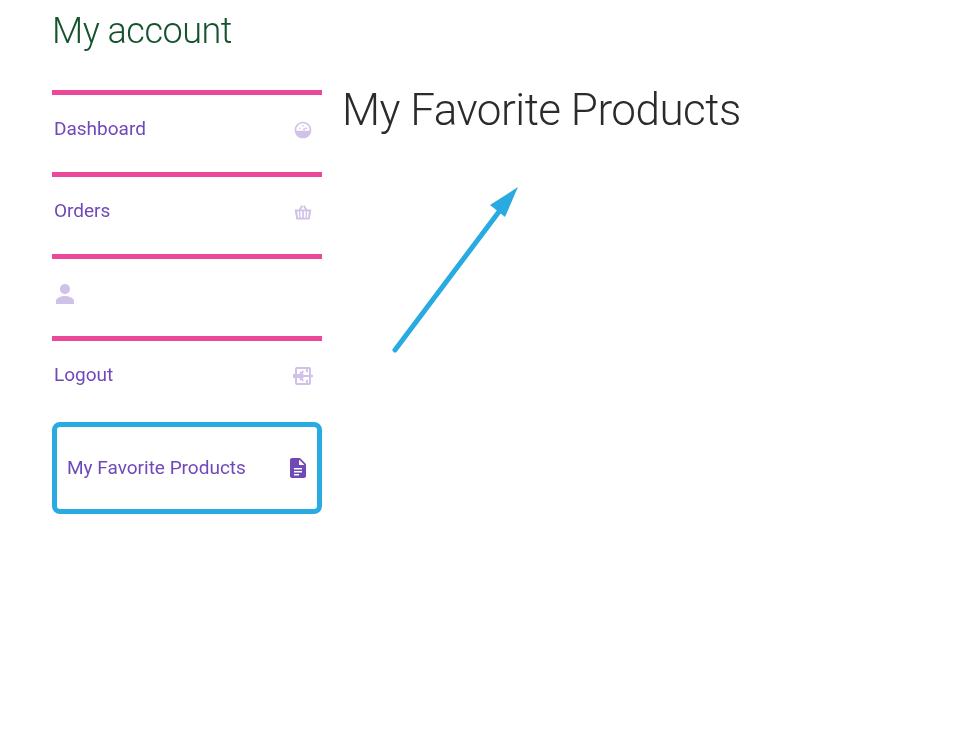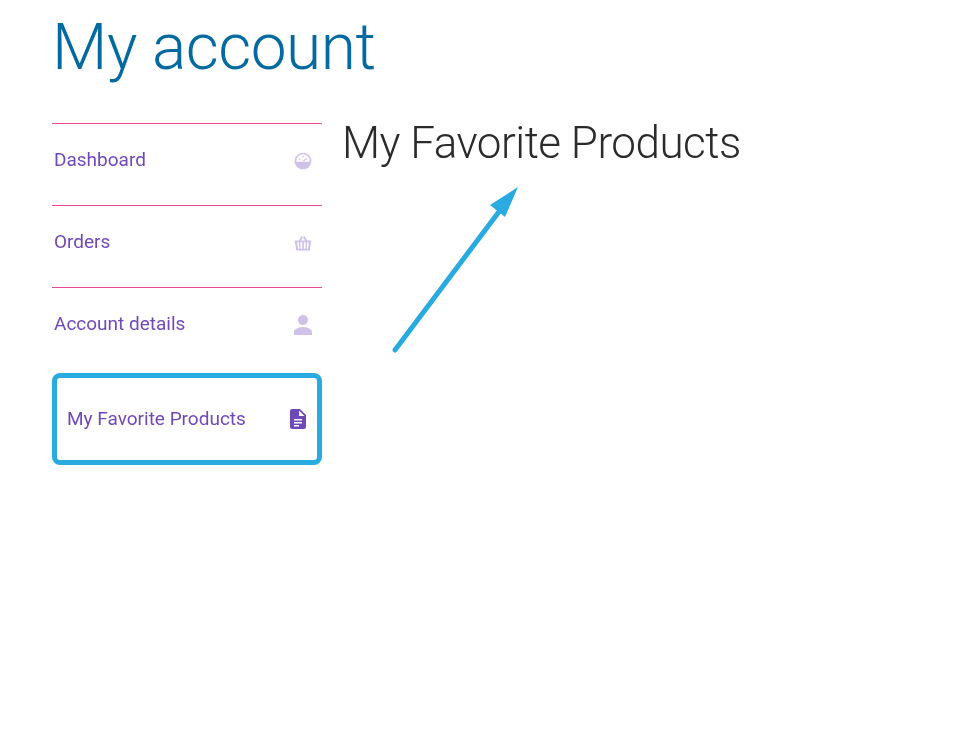--- a/index.html
+++ b/index.html
@@ -8,40 +8,40 @@
       box-sizing: border-box;
     }
     body {
       font-family: -apple-system, BlinkMacSystemFont, "Segoe UI", Roboto, "Helvetica Neue", Arial, sans-serif;
       background: #ffffff;
       width: 954px;
       height: 734px;
       position: relative;
     }
     .page-title {
-      font-size: 64px;
+      font-size: 36px;
       font-weight: 300;
-      color: #0369a1;
+      color: #14532d;
       padding: 10px 0 0 52px;
       letter-spacing: -0.5px;
     }
     .container {
       display: flex;
       margin-top: 38px;
     }
     .sidebar {
       width: 270px;
       margin-left: 52px;
     }
     .nav-item {
       display: flex;
       justify-content: space-between;
       align-items: center;
       padding: 18px 8px 26px 2px;
-      border-top: 1px solid #ec4899;
+      border-top: 5px solid #ec4899;
       cursor: pointer;
       min-height: 82px;
     }
     .nav-item:last-child {
       border-bottom: 1px solid #eeeeee;
     }
     .nav-label {
       font-size: 19px;
       color: #7049b8;
       font-weight: 400;
@@ -106,24 +106,33 @@
     </div>
     <div class="nav-item">
       <span class="nav-label">Orders</span>
       <span class="nav-icon">
         <svg width="20" height="18" viewBox="0 0 24 20" fill="currentColor">
             <path d="M22 7h-5l-3-5-2 1 2.5 4h-5L12 3l-2-1-3 5H2l2 12h16l2-12zM6 17l-1-8h2l.5 8H6zm5 0H9l-.3-8h2.3v8zm4 0h-2V9h2.3l-.3 8zm3 0h-1.5l.5-8h2l-1 8z"></path>
           </svg>
       </span>
     </div>
     <div class="nav-item">
-      <span class="nav-label">Account details</span>
       <span class="nav-icon">
         <svg width="18" height="20" viewBox="0 0 18 20" fill="currentColor">
             <path d="M9 10c2.8 0 5-2.2 5-5S11.8 0 9 0 4 2.2 4 5s2.2 5 5 5zm0 2c-3.3 0-9 1.7-9 5v3h18v-3c0-3.3-5.7-5-9-5z"></path>
+          </svg>
+      </span>
+    </div>
+    <div class="nav-item">
+      <span class="nav-label">Logout</span>
+      <span class="nav-icon">
+        <svg width="20" height="18" viewBox="0 0 20 18" fill="currentColor">
+            <path d="M7 0C5.9 0 5 .9 5 2v3h2V2h9v14H7v-3H5v3c0 1.1.9 2 2 2h9c1.1 0 2-.9 2-2V2c0-1.1-.9-2-2-2H7zm5 8H0v2h12l-3 3 1.4 1.4L16 9l-5.6-5.4L9 5l3 3z" transform="scale(-1,1) translate(-20,0)"></path>
+            <path d="M13 0c1.1 0 2 .9 2 2v3h-2V2H4v14h9v-3h2v3c0 1.1-.9 2-2 2H4c-1.1 0-2-.9-2-2V2c0-1.1.9-2 2-2h9zm-5 8h12v2H8l3 3-1.4 1.4L4 9l5.6-5.4L11 5 8 8z" opacity="0"></path>
+            <path d="M8 9l5-5v3h7v4h-7v3L8 9zM4 0h6v2H4v14h6v2H4c-1.1 0-2-.9-2-2V2c0-1.1.9-2 2-2z" transform="scale(-1,1) translate(-20,0)"></path>
           </svg>
       </span>
     </div>
     <div class="highlight-box">
       <div class="nav-item active">
         <span class="nav-label">My Favorite Products</span>
         <span class="nav-icon">
           <svg width="16" height="20" viewBox="0 0 16 20" fill="currentColor">
               <path d="M10 0H2C.9 0 0 .9 0 2v16c0 1.1.9 2 2 2h12c1.1 0 2-.9 2-2V6l-6-6zM4 10h8v1.5H4V10zm0 3h8v1.5H4V13zm0 3h5v1.5H4V16zM9 7V1.5L14.5 7H9z"></path>
             </svg>

